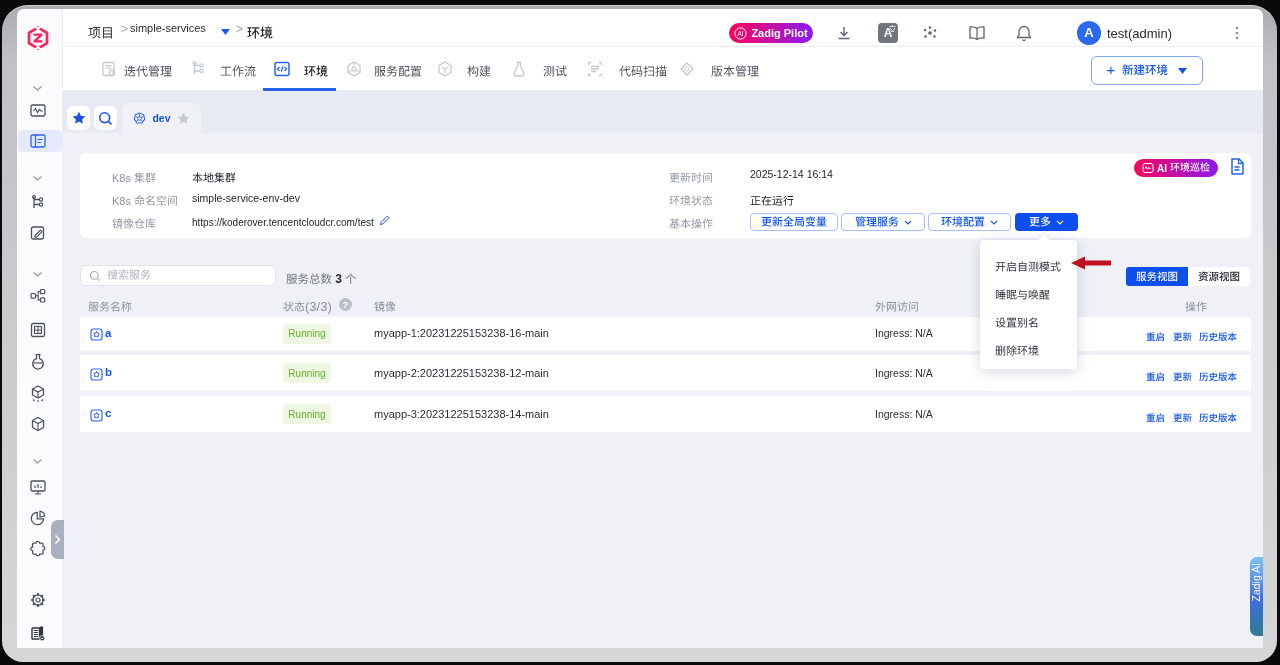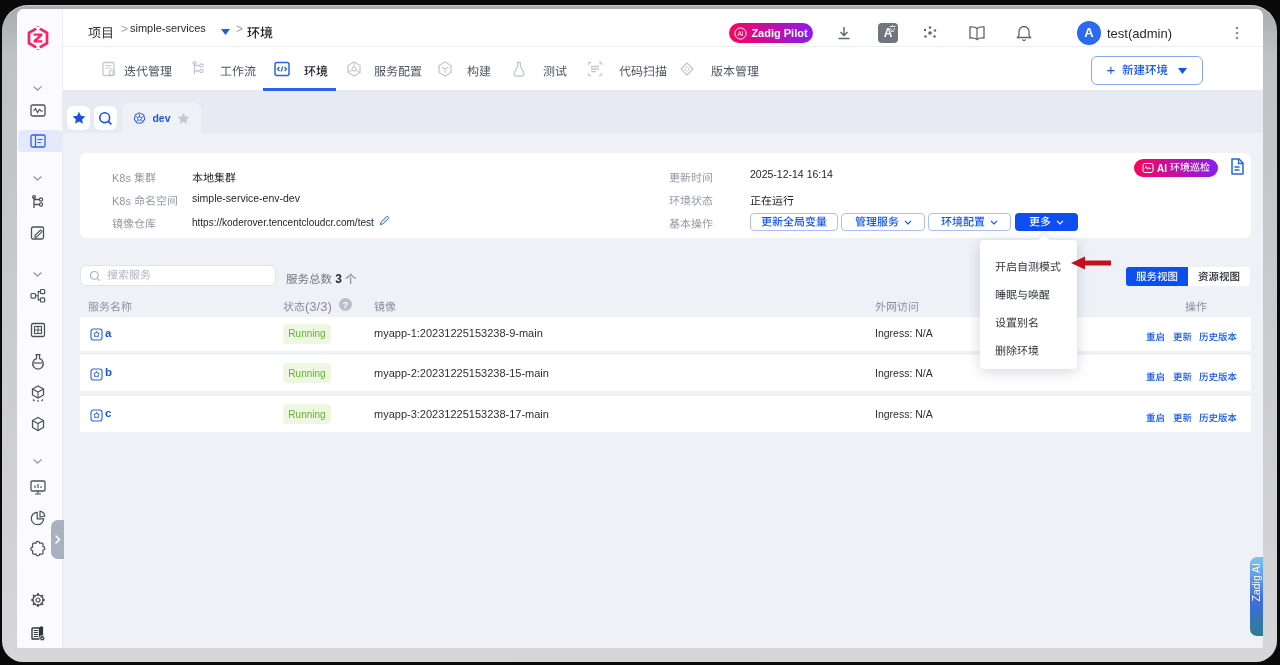--- a/index.html
+++ b/index.html
@@ -518,21 +518,21 @@
 <div class="abs" style="left:17px;top:183.5px;width:1171px;height:34px;background:#fff"></div>
 <div class="ic" style="left:27px;top:194.0px"><svg width="13" height="13" viewBox="0 0 16 16" fill="none">
             <rect x="1.2" y="1.2" width="13.6" height="13.6" rx="3" stroke="#2a62f0" stroke-width="1.4"></rect>
             <circle cx="8" cy="8" r="2.6" stroke="#2a62f0" stroke-width="1.2"></circle>
             <path d="M8 3.5v2M4.2 6l1.8 1.2M5 11.5L6.6 9.8M11 11.5L9.4 9.8M11.8 6L10 7.2" stroke="#2a62f0" stroke-width="1"></path>
           </svg></div>
 <span class="abs" style="left:42px;top:193.5px;font-size:11.5px;color:#1255e9;font-weight:bold">a</span>
 <div class="abs row" style="left:220px;top:190.5px;width:48px;height:20px;background:#edf7e1;border-radius:4px;justify-content:center">
           <span style="font-size:10px;color:#64b32d">Running</span>
         </div>
-<span class="abs" style="left:311px;top:194.0px;font-size:11px;color:#2a2e36">myapp-1:20231225153238-9-main</span>
+<span class="abs" style="left:311px;top:194.0px;font-size:11px;color:#2a2e36">myapp-1:20231225153238-16-main</span>
 <span class="abs" style="left:812px;top:194.0px;font-size:10.5px;color:#2a2e36">Ingress: N/A</span>
 <span class="abs" style="left:1083px;top:193.5px"><svg style="vertical-align:-2.4px;" width="19.0" height="10.7" viewBox="0 0 2000 1130" fill="#1255e9">
             <g transform="translate(0,880) scale(1,-1)">
               <use href="#g500_91cd" x="0"></use>
               <use href="#g500_542f" x="1000"></use>
             </g>
           </svg></span>
 <span class="abs" style="left:1110px;top:193.5px"><svg style="vertical-align:-2.4px;" width="19.0" height="10.7" viewBox="0 0 2000 1130" fill="#1255e9">
             <g transform="translate(0,880) scale(1,-1)">
               <use href="#g500_66f4" x="0"></use>
@@ -550,21 +550,21 @@
 <div class="abs" style="left:17px;top:222px;width:1171px;height:36px;background:#fff"></div>
 <div class="ic" style="left:27px;top:233.5px"><svg width="13" height="13" viewBox="0 0 16 16" fill="none">
             <rect x="1.2" y="1.2" width="13.6" height="13.6" rx="3" stroke="#2a62f0" stroke-width="1.4"></rect>
             <circle cx="8" cy="8" r="2.6" stroke="#2a62f0" stroke-width="1.2"></circle>
             <path d="M8 3.5v2M4.2 6l1.8 1.2M5 11.5L6.6 9.8M11 11.5L9.4 9.8M11.8 6L10 7.2" stroke="#2a62f0" stroke-width="1"></path>
           </svg></div>
 <span class="abs" style="left:42px;top:233px;font-size:11.5px;color:#1255e9;font-weight:bold">b</span>
 <div class="abs row" style="left:220px;top:230px;width:48px;height:20px;background:#edf7e1;border-radius:4px;justify-content:center">
           <span style="font-size:10px;color:#64b32d">Running</span>
         </div>
-<span class="abs" style="left:311px;top:233.5px;font-size:11px;color:#2a2e36">myapp-2:20231225153238-15-main</span>
+<span class="abs" style="left:311px;top:233.5px;font-size:11px;color:#2a2e36">myapp-2:20231225153238-12-main</span>
 <span class="abs" style="left:812px;top:233.5px;font-size:10.5px;color:#2a2e36">Ingress: N/A</span>
 <span class="abs" style="left:1083px;top:233px"><svg style="vertical-align:-2.4px;" width="19.0" height="10.7" viewBox="0 0 2000 1130" fill="#1255e9">
             <g transform="translate(0,880) scale(1,-1)">
               <use href="#g500_91cd" x="0"></use>
               <use href="#g500_542f" x="1000"></use>
             </g>
           </svg></span>
 <span class="abs" style="left:1110px;top:233px"><svg style="vertical-align:-2.4px;" width="19.0" height="10.7" viewBox="0 0 2000 1130" fill="#1255e9">
             <g transform="translate(0,880) scale(1,-1)">
               <use href="#g500_66f4" x="0"></use>
@@ -582,21 +582,21 @@
 <div class="abs" style="left:17px;top:263px;width:1171px;height:36px;background:#fff"></div>
 <div class="ic" style="left:27px;top:274.5px"><svg width="13" height="13" viewBox="0 0 16 16" fill="none">
             <rect x="1.2" y="1.2" width="13.6" height="13.6" rx="3" stroke="#2a62f0" stroke-width="1.4"></rect>
             <circle cx="8" cy="8" r="2.6" stroke="#2a62f0" stroke-width="1.2"></circle>
             <path d="M8 3.5v2M4.2 6l1.8 1.2M5 11.5L6.6 9.8M11 11.5L9.4 9.8M11.8 6L10 7.2" stroke="#2a62f0" stroke-width="1"></path>
           </svg></div>
 <span class="abs" style="left:42px;top:274px;font-size:11.5px;color:#1255e9;font-weight:bold">c</span>
 <div class="abs row" style="left:220px;top:271px;width:48px;height:20px;background:#edf7e1;border-radius:4px;justify-content:center">
           <span style="font-size:10px;color:#64b32d">Running</span>
         </div>
-<span class="abs" style="left:311px;top:274.5px;font-size:11px;color:#2a2e36">myapp-3:20231225153238-17-main</span>
+<span class="abs" style="left:311px;top:274.5px;font-size:11px;color:#2a2e36">myapp-3:20231225153238-14-main</span>
 <span class="abs" style="left:812px;top:274.5px;font-size:10.5px;color:#2a2e36">Ingress: N/A</span>
 <span class="abs" style="left:1083px;top:274px"><svg style="vertical-align:-2.4px;" width="19.0" height="10.7" viewBox="0 0 2000 1130" fill="#1255e9">
             <g transform="translate(0,880) scale(1,-1)">
               <use href="#g500_91cd" x="0"></use>
               <use href="#g500_542f" x="1000"></use>
             </g>
           </svg></span>
 <span class="abs" style="left:1110px;top:274px"><svg style="vertical-align:-2.4px;" width="19.0" height="10.7" viewBox="0 0 2000 1130" fill="#1255e9">
             <g transform="translate(0,880) scale(1,-1)">
               <use href="#g500_66f4" x="0"></use>

